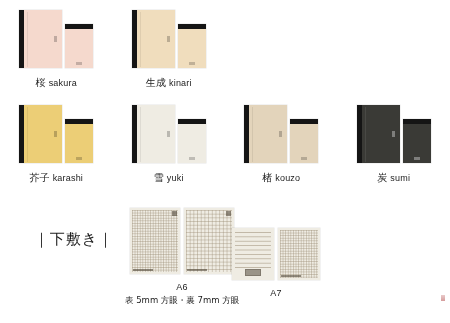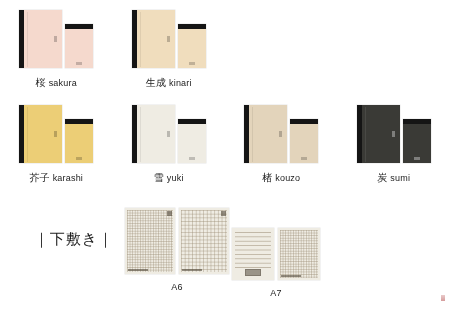--- a/index.html
+++ b/index.html
@@ -320,20 +320,21 @@
           <div class="mark-tr"></div>
           <div class="mark-bl"></div>
         </div>
         <div class="sheet big">
           <div class="grid7"></div>
           <div class="mark-tr"></div>
           <div class="mark-bl"></div>
         </div>
       </div>
       <div class="pad-title">A6</div>
+      <div class="pad-sub">表 5mm 方眼・裏 7mm 方眼</div>
     </div>
 
     <div class="pad-group a7">
       <div class="sheets">
         <div class="sheet small">
           <div class="rule7"></div>
           <div class="mark-bc"></div>
         </div>
         <div class="sheet small">
           <div class="grid5"></div>

